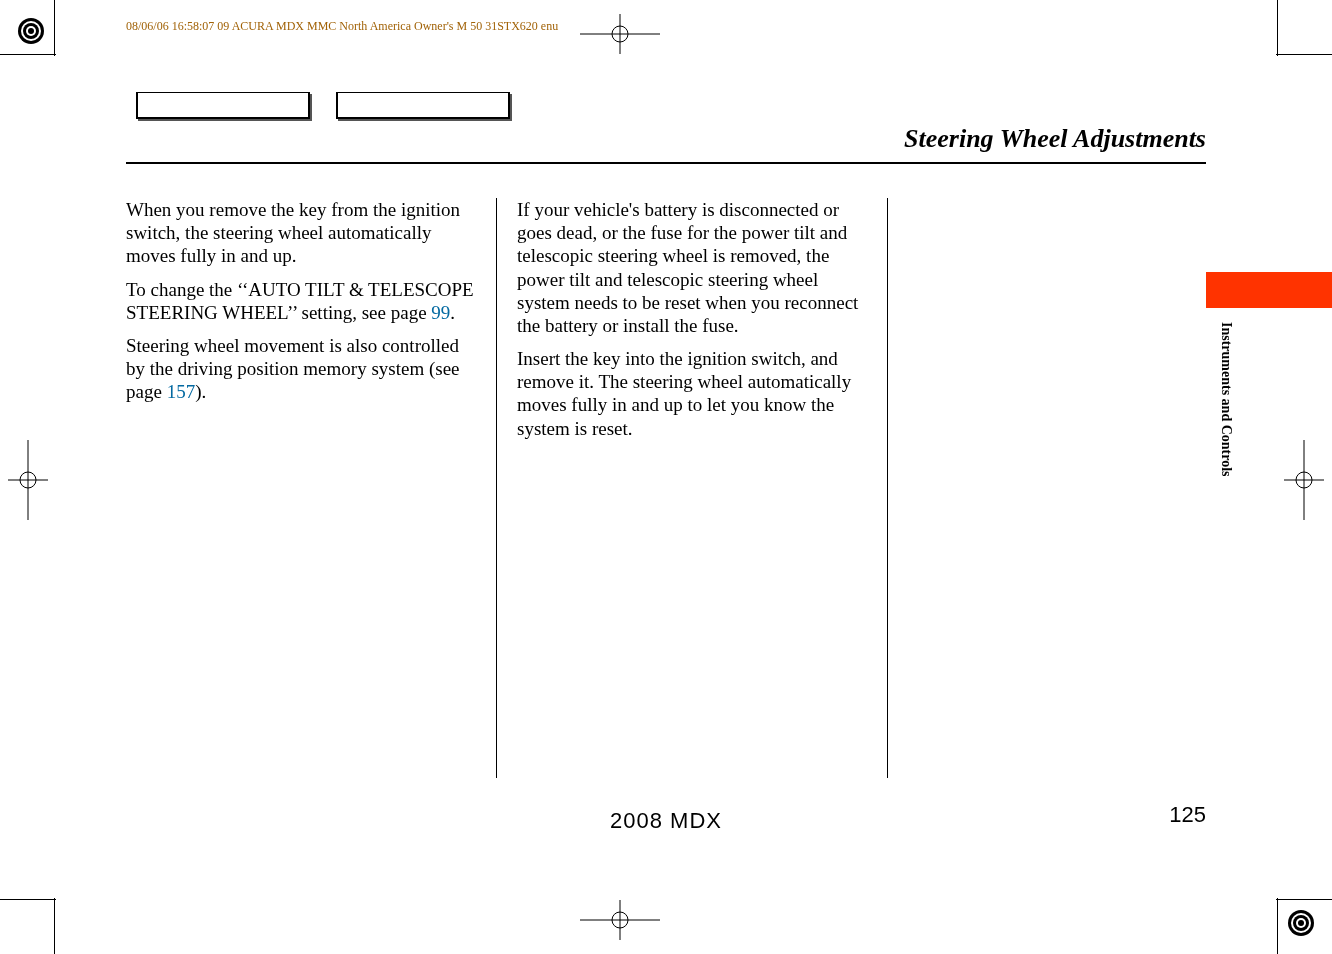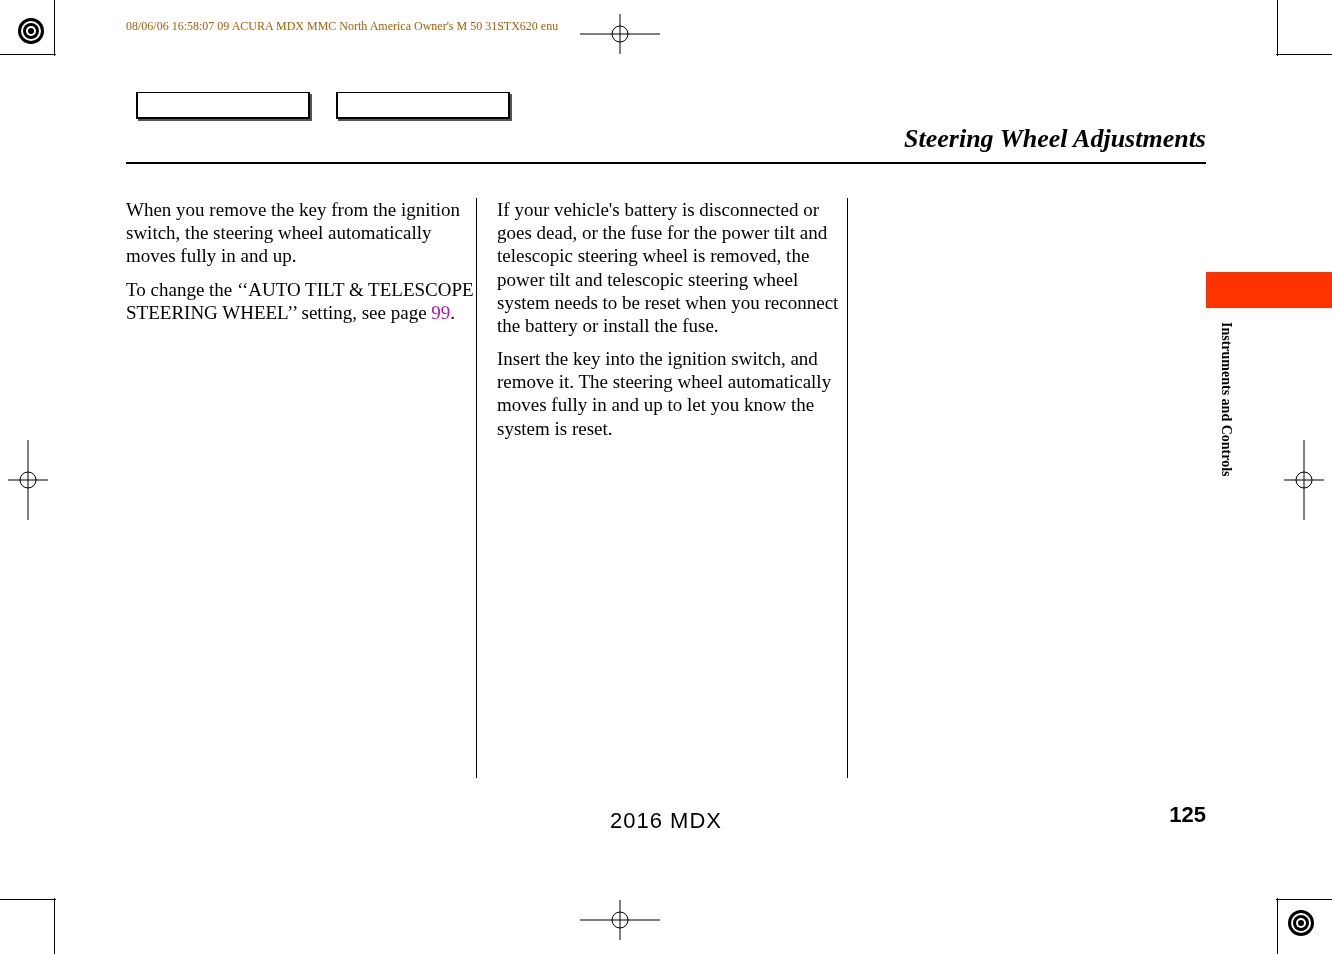--- a/index.html
+++ b/index.html
@@ -83,33 +83,34 @@
   .columns {
     position: absolute;
     top: 198px;
     left: 126px;
     right: 126px;
     bottom: 160px;
     display: flex;
   }
   .col {
     flex: 0 0 350px;
+    padding-right: 20px;
   }
   .col.sep {
     border-right: 1px solid #000;
     margin-right: 20px;
     height: 580px;
   }
   .col p {
     margin: 0 0 10px 0;
     font-size: 19px;
     line-height: 1.22;
     font-family: "Times New Roman", serif;
   }
-  .link { color: #a21caf; }
+  .link { color: #0369a1; }
 
   
   .side-tab-bg {
     position: absolute;
     right: 0;
     top: 272px;
     width: 126px;
     height: 36px;
     background: #ff3300;
   }
@@ -133,21 +134,21 @@
     text-align: center;
     font-size: 22px;
     font-family: Helvetica, Arial, sans-serif;
     letter-spacing: 1px;
   }
   .page-number {
     position: absolute;
     right: 126px;
     top: 802px;
     font-size: 22px;
-    font-weight: bold;
+    font-weight: normal;
     font-family: Helvetica, Arial, sans-serif;
   }
 </style>
 </head>
 <body>
 
 <div class="crop h" style="left:0; top:54px;"></div>
 <div class="crop v" style="left:54px; top:0;"></div>
 
 <div class="crop h" style="right:0; top:54px;"></div>
@@ -217,25 +218,28 @@
 
 <div class="page-title">Steering Wheel Adjustments</div>
 <div class="title-rule"></div>
 
 <div class="columns">
   <div class="col sep">
     <p>When you remove the key from the ignition switch, the steering wheel automatically moves fully in and up.</p>
     <p>
       <span>To change the ‘‘AUTO TILT &amp; TELESCOPE STEERING WHEEL’’ setting, see page </span><span class="link">99</span><span>.</span>
     </p>
+    <p>
+      <span>Steering wheel movement is also controlled by the driving position memory system (see page </span><span class="link">157</span><span>).</span>
+    </p>
   </div>
   <div class="col sep">
     <p>If your vehicle's battery is disconnected or goes dead, or the fuse for the power tilt and telescopic steering wheel is removed, the power tilt and telescopic steering wheel system needs to be reset when you reconnect the battery or install the fuse.</p>
     <p>Insert the key into the ignition switch, and remove it. The steering wheel automatically moves fully in and up to let you know the system is reset.</p>
   </div>
   <div class="col"></div>
 </div>
 
 <div class="side-tab-bg"></div>
 <div class="side-tab-text">Instruments and Controls</div>
 
-<div class="footer-model">2016  MDX</div>
+<div class="footer-model">2008  MDX</div>
 <div class="page-number">125</div>
 
 </body></html>

